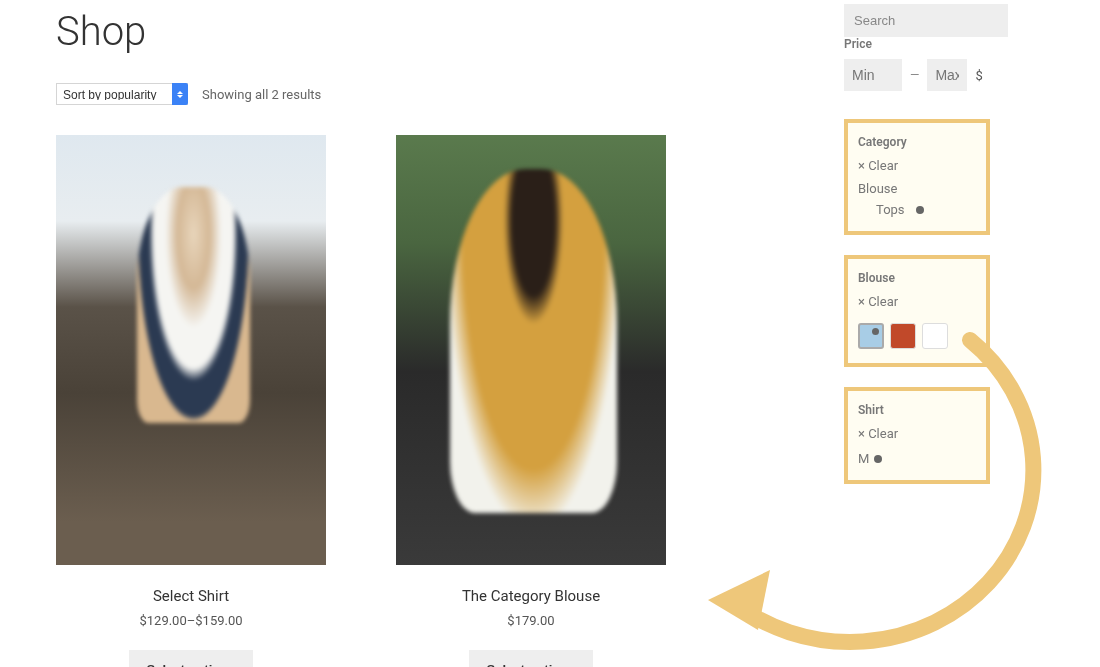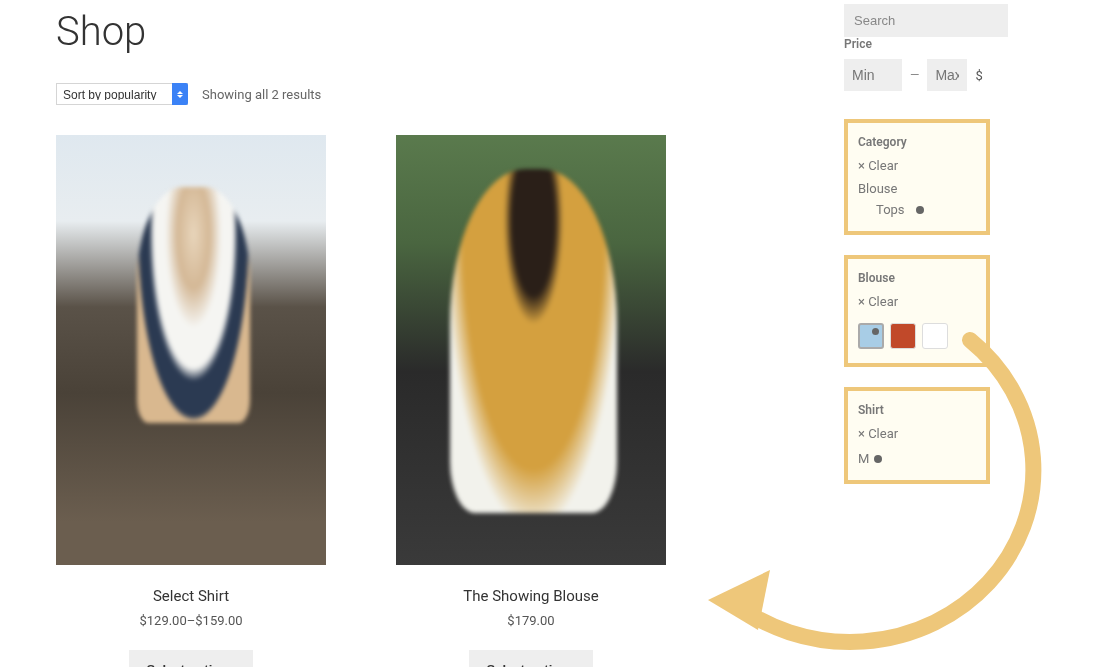--- a/index.html
+++ b/index.html
@@ -263,21 +263,21 @@
 
     <div class="products">
       <div class="product">
         <div class="product-img img1"></div>
         <div class="product-title">Select Shirt</div>
         <div class="product-price">$129.00–$159.00</div>
         <button class="btn">Select options</button>
       </div>
       <div class="product">
         <div class="product-img img2"></div>
-        <div class="product-title">The Showing Blouse</div>
+        <div class="product-title">The Category Blouse</div>
         <div class="product-price">$179.00</div>
         <button class="btn">Select options</button>
       </div>
     </div>
   </div>
 
   <aside class="sidebar">
     <input class="search-input" placeholder="Search" style="">
 
     <div class="price-label">Price</div>

